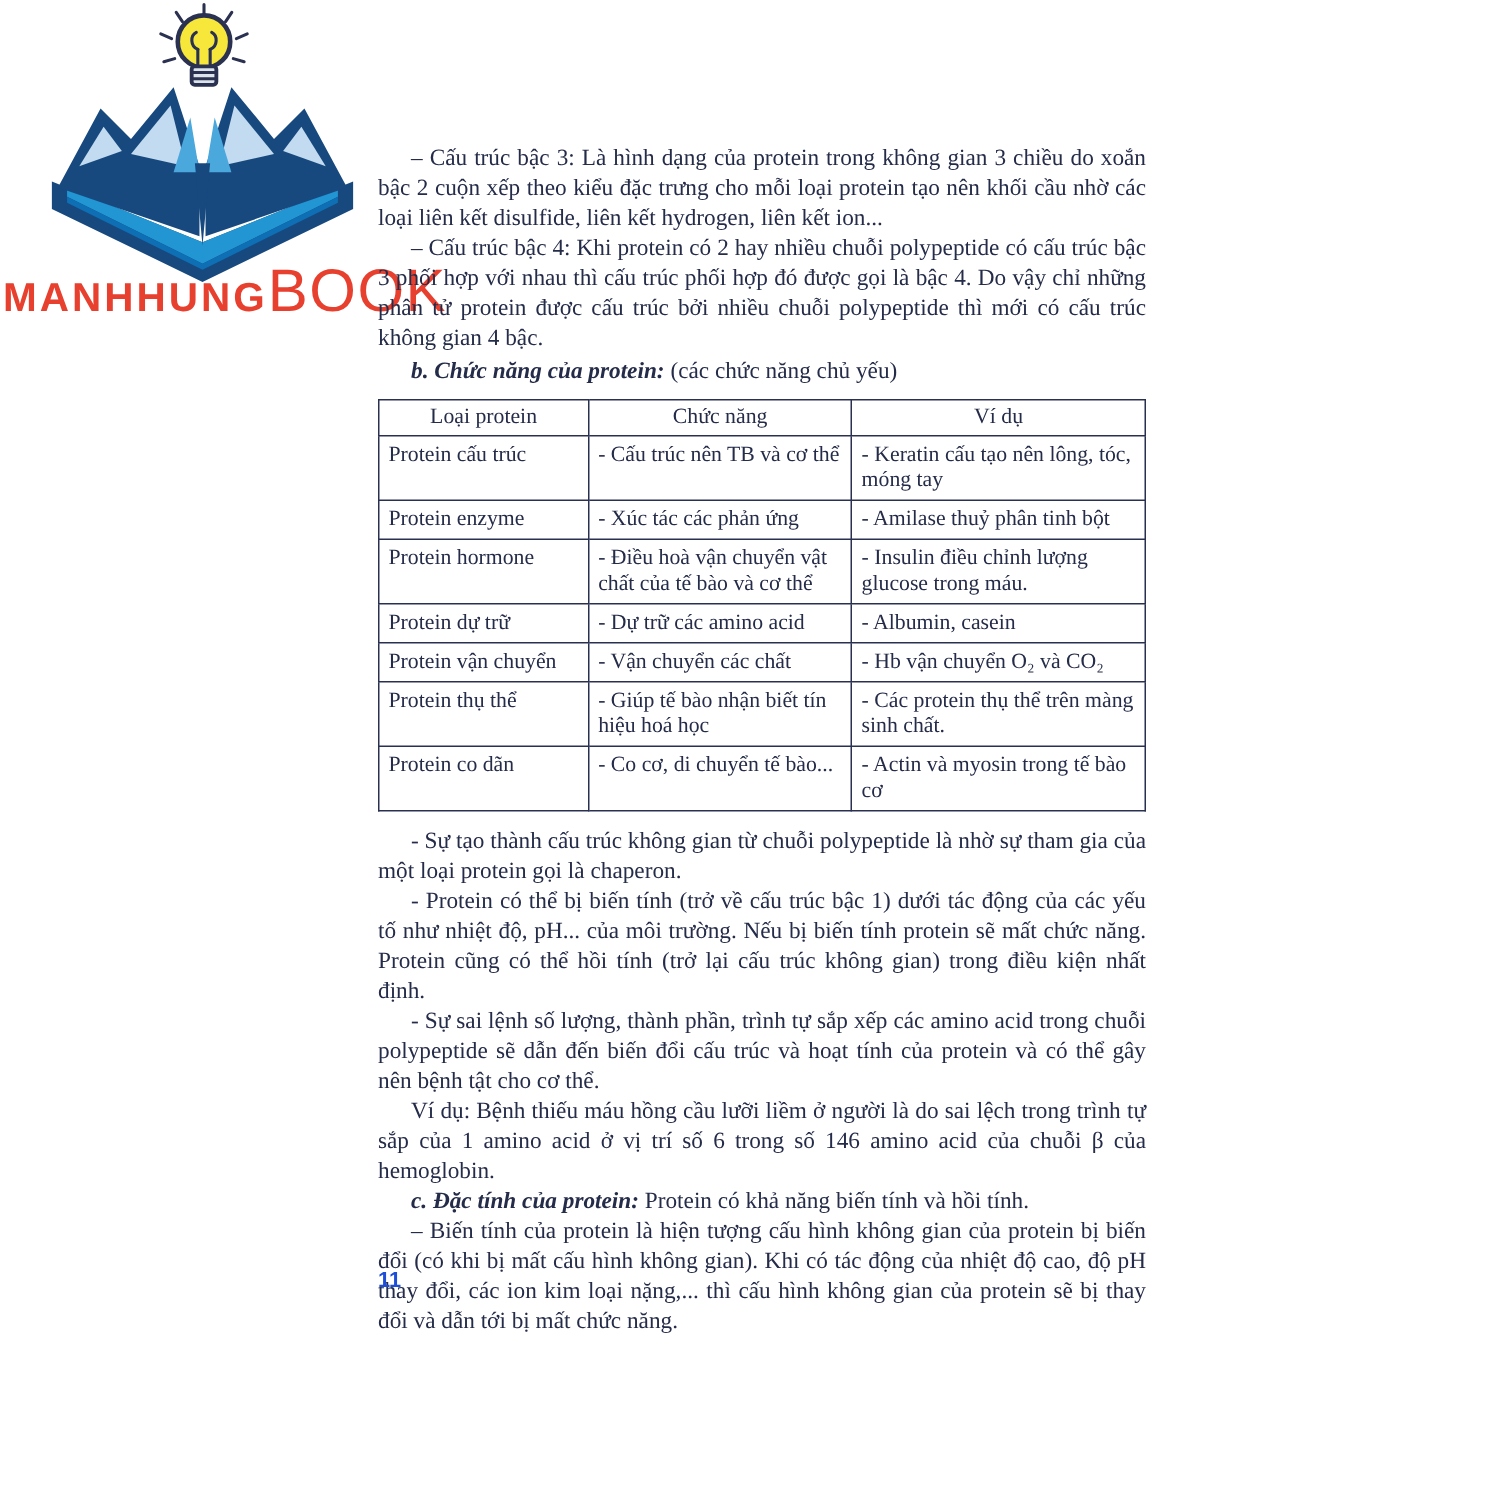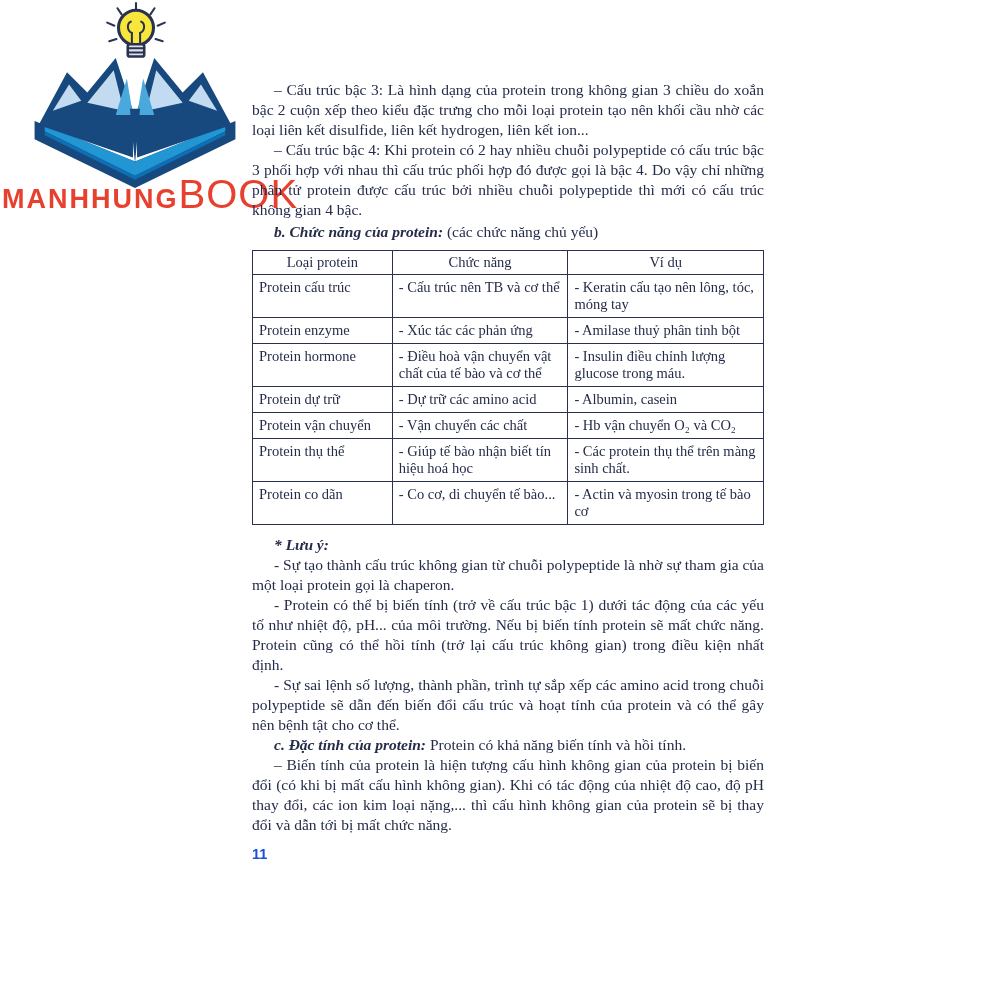--- a/index.html
+++ b/index.html
@@ -11,21 +11,21 @@
   
   .logo { position:absolute; left:0; top:0; width:300px; height:230px; }
   .bulb { position:absolute; left:100px; top:2px; }
   .book { position:absolute; left:28px; top:50px; }
   .brand { position:absolute; left:2px; top:172px; white-space:nowrap;
            font-family:"Liberation Sans", sans-serif; line-height:44px; }
   .brand .main { font-size:27px; font-weight:700; letter-spacing:2px; }
   .brand .accent { font-size:40px; font-weight:400; letter-spacing:1px; }
   
   .doc {
-    position:absolute; left:252px; top:80px; width:512px;
+    position:absolute; left:252px; top:96px; width:512px;
     font-size:15.5px; line-height:20px; text-align:justify;
   }
   .doc p { text-indent:22px; }
   .lead { font-weight:bold; font-style:italic; }
   table.protein {
     border-collapse:collapse; width:100%; margin:8px 0 10px 0;
     font-size:14.5px; line-height:17px;
   }
   table.protein th, table.protein td {
     border:1.5px solid #2a3150; padding:4px 6px; vertical-align:top;
@@ -143,24 +143,24 @@
           <td>- Các protein thụ thể trên màng sinh chất.</td>
         </tr>
         <tr>
           <td>Protein co dãn</td>
           <td>- Co cơ, di chuyển tế bào...</td>
           <td>- Actin và myosin trong tế bào cơ</td>
         </tr>
       </tbody>
     </table>
 
-    <p class="lead">* Lưu ý:</p>
     <p>- Sự tạo thành cấu trúc không gian từ chuỗi polypeptide là nhờ sự tham gia của một loại protein gọi là chaperon.</p>
     <p>- Protein có thể bị biến tính (trở về cấu trúc bậc 1) dưới tác động của các yếu tố như nhiệt độ, pH... của môi trường. Nếu bị biến tính protein sẽ mất chức năng. Protein cũng có thể hồi tính (trở lại cấu trúc không gian) trong điều kiện nhất định.</p>
     <p>- Sự sai lệnh số lượng, thành phần, trình tự sắp xếp các amino acid trong chuỗi polypeptide sẽ dẫn đến biến đổi cấu trúc và hoạt tính của protein và có thể gây nên bệnh tật cho cơ thể.</p>
+    <p>Ví dụ: Bệnh thiếu máu hồng cầu lưỡi liềm ở người là do sai lệch trong trình tự sắp của 1 amino acid ở vị trí số 6 trong số 146 amino acid của chuỗi β của hemoglobin.</p>
     <p>
       <span class="lead">c. Đặc tính của protein:</span><span> Protein có khả năng biến tính và hồi tính.</span>
     </p>
     <p>– Biến tính của protein là hiện tượng cấu hình không gian của protein bị biến đổi (có khi bị mất cấu hình không gian). Khi có tác động của nhiệt độ cao, độ pH thay đổi, các ion kim loại nặng,... thì cấu hình không gian của protein sẽ bị thay đổi và dẫn tới bị mất chức năng.</p>
   </div>
 
   <div class="pagenum">11</div>
 
 </div>
 

